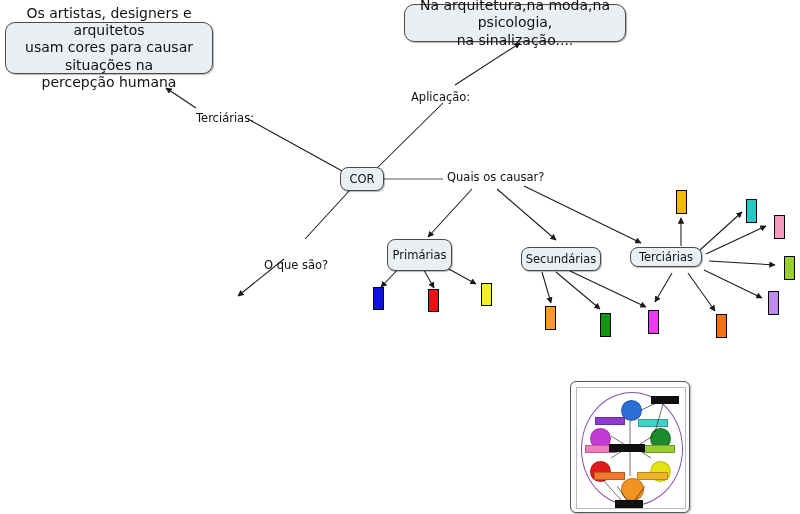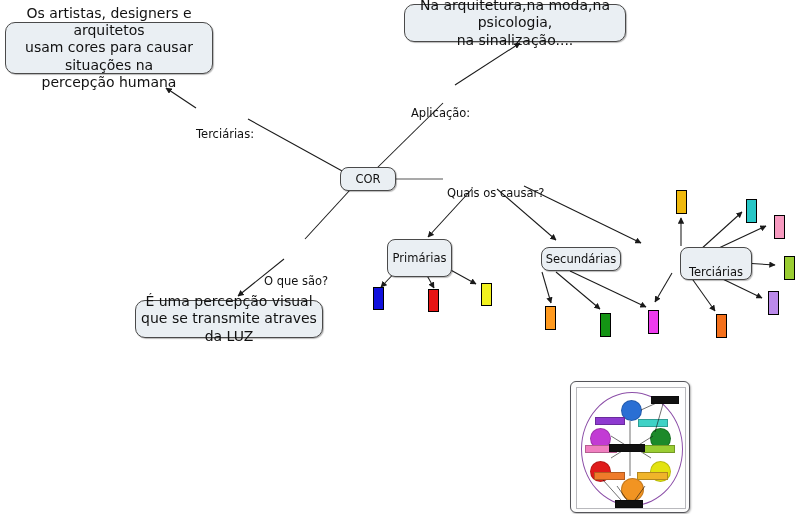--- a/index.html
+++ b/index.html
@@ -49,21 +49,20 @@
   .node-text  { font-size: 14px; border-radius: 10px; }
 
   
   .linklabel {
     position: absolute;
     font-size: 11.5px;
     color: #111111;
     white-space: nowrap;
     background: transparent;
     z-index: 4;
-    margin-top: 16px;
   }
 
   
   .swatch {
     position: absolute;
     box-sizing: border-box;
     border: 1px solid #000000;
     z-index: 3;
   }
 
@@ -161,38 +160,34 @@
     <span>Os artistas, designers e arquitetos
 usam cores para causar situações na
 percepção humana</span>
   </div>
 
   <div class="node node-text" id="n-aplicacao" style="left:404px; top:4px; width:222px; height:38px;">
     <span>Na arquitetura,na moda,na psicologia,
 na sinalização....</span>
   </div>
 
-  <div class="node node-text" id="n-percepcao" style="left:135px; top:300px; width:188px; height:38px;">
-    <span>É uma percepção visual
-que se transmite atraves da LUZ</span>
-  </div>
-
-  <div class="node node-small" id="n-cor" style="left:340px; top:167px; width:56px; height:24px;">
+
+  <div class="node node-small" id="n-cor" style="left:340px; top:167px; width:44px; height:24px;">
     <span>COR</span>
   </div>
 
-  <div class="node node-small" id="n-primarias" style="left:387px; top:239px; width:65px; height:38px;">
+  <div class="node node-small" id="n-primarias" style="left:387px; top:239px; width:65px; height:32px;">
     <span>Primárias</span>
   </div>
 
-  <div class="node node-small" id="n-secundarias" style="left:521px; top:247px; width:80px; height:24px;margin-left:20px;">
+  <div class="node node-small" id="n-secundarias" style="left:521px; top:247px; width:80px; height:24px;">
     <span>Secundárias</span>
   </div>
 
-  <div class="node node-small" id="n-terciarias" style="left:680px; top:247px; width:72px; height:33px;align-items:flex-end;">
+  <div class="node node-small" id="n-terciarias" style="left:630px; top:247px; width:72px; height:20px;">
     <span>Terciárias</span>
   </div>
 
   <div class="linklabel" style="left:196px; top:111px;">Terciárias:</div>
   <div class="linklabel" style="left:411px; top:90px;">Aplicação:</div>
   <div class="linklabel" style="left:264px; top:258px;">O que são?</div>
   <div class="linklabel" style="left:447px; top:170px;">Quais os causar?</div>
 
   <div class="swatch" style="left: 373px; top: 287px; width: 11px; height: 23px; background: rgb(17, 17, 221);"></div>
   <div class="swatch" style="left: 428px; top: 289px; width: 11px; height: 23px; background: rgb(230, 20, 20);"></div>

